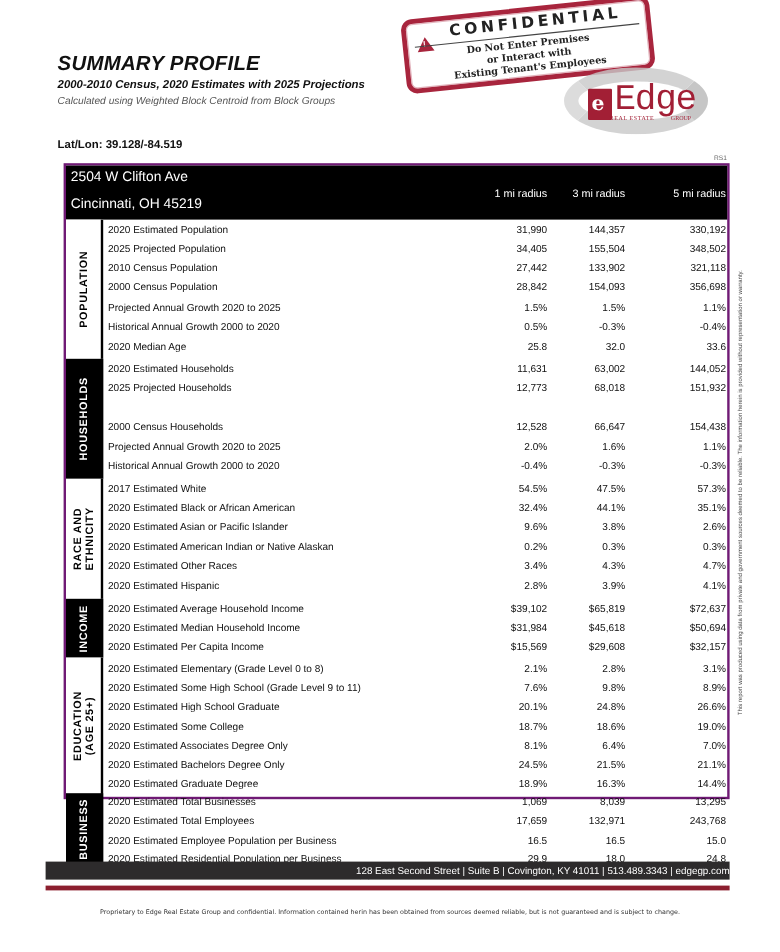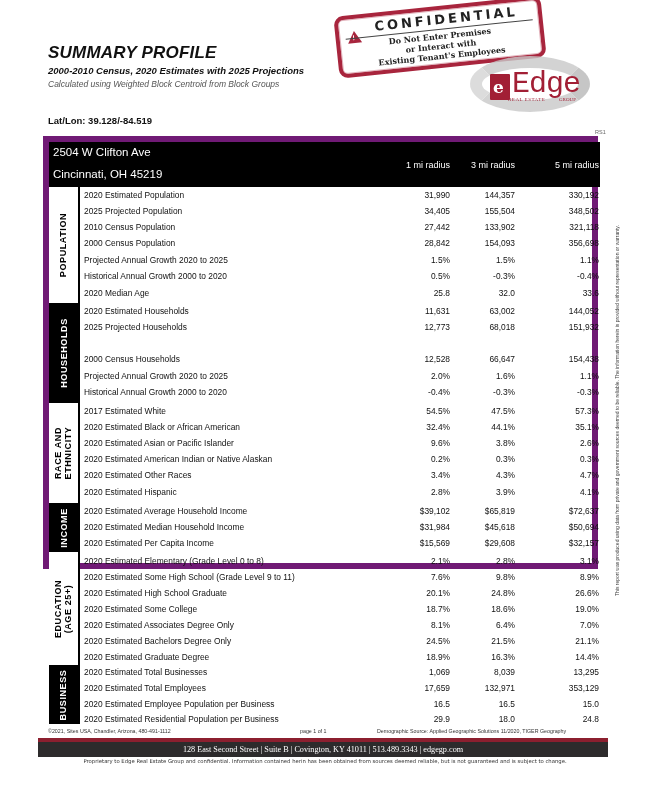--- a/index.html
+++ b/index.html
@@ -23,21 +23,21 @@
     
     .logo-swoosh { position: absolute; left: 470px; top: 56px; width: 120px; height: 56px; border-radius: 50%; border: 12px solid #c9c9c9; border-left-color: #d4d4d4; border-right-color: #b9b9b9; opacity: 0.8; }
     .logo { position: absolute; left: 490px; top: 72px; width: 92px; height: 32px; }
     .logo .mark { position: absolute; left: 0; top: 2px; width: 20px; height: 26px; background: #a21f35; border-radius: 1px; }
     .logo .mark span { position: absolute; left: 3px; top: 3px; font-family: "DejaVu Serif", serif; color: #fff; font-size: 17px; font-weight: bold; }
     .logo .word { position: absolute; left: 22px; top: -5px; font-family: Liberation Mono, monospace; font-size: 30px; color: #a21f35; letter-spacing: -1px; }
     .logo .tag { position: absolute; left: 18px; top: 25px; font-family: "Liberation Serif", serif; font-size: 5px; color: #a21f35; letter-spacing: 0.5px; }
     .logo .tag2 { position: absolute; left: 69px; top: 25px; font-family: "Liberation Serif", serif; font-size: 5px; color: #a21f35; }
 
     
-    .frame { position: absolute; left: 43px; top: 136px; width: 555px; height: 433px; border: 6px solid #701a75; }
+    .frame { position: absolute; left: 53px; top: 136px; width: 555px; height: 530px; border: 2px solid #701a75; }
     .header { position: absolute; left: 0; top: 0; width: 551px; height: 45px; background: #000; color: #fff; }
     .addr1 { position: absolute; left: 4px; top: 4px; font-size: 11.5px; }
     .addr2 { position: absolute; left: 4px; top: 26px; font-size: 11.5px; }
     .colhead { position: absolute; top: 18px; font-size: 9px; width: 70px; text-align: right; }
 
     .section { position: absolute; left: 0; width: 551px; }
     .sidebar { position: absolute; left: 0; top: 0; bottom: 0; width: 31px; border-right: 2px solid #000; display: flex; align-items: center; justify-content: center; }
     .sidebar.dark { background: #000; color: #fff; }
     .sidebar.light { background: #fff; color: #000; }
     .sidebar .vlabel { transform: rotate(-90deg); white-space: nowrap; font-size: 9px; font-weight: bold; letter-spacing: 0.6px; text-align: center; line-height: 10px; }
@@ -46,21 +46,21 @@
     .row .lbl { position: absolute; left: 4px; top: 3px; white-space: nowrap; }
     .row .v { position: absolute; top: 3px; width: 70px; text-align: right; }
     .c1 { left: 300px; }
     .c2 { left: 365px; padding-left: 39px; }
     .c3 { left: 449px; }
 
     .disclaimer-vert { position: absolute; left: 610px; top: 440px; transform-origin: 0 0; transform: rotate(-90deg); font-size: 5px; color: #444; white-space: nowrap; }
 
     .foot-small { position: absolute; top: 728px; font-size: 5.3px; color: #333; }
     .band-red { position: absolute; left: 38px; top: 738px; width: 570px; height: 4px; background: #8c1f2f; }
-    .band-dark { position: absolute; left: 38px; top: 742px; width: 570px; height: 15px; background: #2d2b2c; color: #fff; font-family: Liberation Serif, serif; font-size: 8.2px; text-align: center; line-height: 15px; }
+    .band-dark { position: absolute; left: 38px; top: 718px; width: 570px; height: 15px; background: #2d2b2c; color: #fff; font-family: Liberation Sans, sans-serif; font-size: 8.2px; text-align: right; line-height: 15px; }
     .foot-prop { position: absolute; left: 0; width: 650px; top: 758px; text-align: center; font-family: "DejaVu Sans", sans-serif; font-size: 5.3px; color: #333; }
   </style>
 </head>
 <body>
 
 <div class="title">SUMMARY PROFILE</div>
 <div class="subtitle">2000-2010 Census, 2020 Estimates with 2025 Projections</div>
 <div class="calc">Calculated using Weighted Block Centroid from Block Groups</div>
 <div class="latlon">Lat/Lon: 39.128/-84.519</div>
 <div class="rs1">RS1</div>
@@ -308,21 +308,21 @@
     <div class="row" style="top:-1px">
         <span class="lbl">2020 Estimated Total Businesses</span>
         <span class="v c1">1,069</span>
         <span class="v c2">8,039</span>
         <span class="v c3">13,295</span>
       </div>
     <div class="row" style="top:15px">
         <span class="lbl">2020 Estimated Total Employees</span>
         <span class="v c1">17,659</span>
         <span class="v c2">132,971</span>
-        <span class="v c3">353,129</span>
+        <span class="v c3">243,768</span>
       </div>
     <div class="row" style="top:31px">
         <span class="lbl">2020 Estimated Employee Population per Business</span>
         <span class="v c1">16.5</span>
         <span class="v c2">16.5</span>
         <span class="v c3">15.0</span>
       </div>
     <div class="row" style="top:46px">
         <span class="lbl">2020 Estimated Residential Population per Business</span>
         <span class="v c1">29.9</span>

